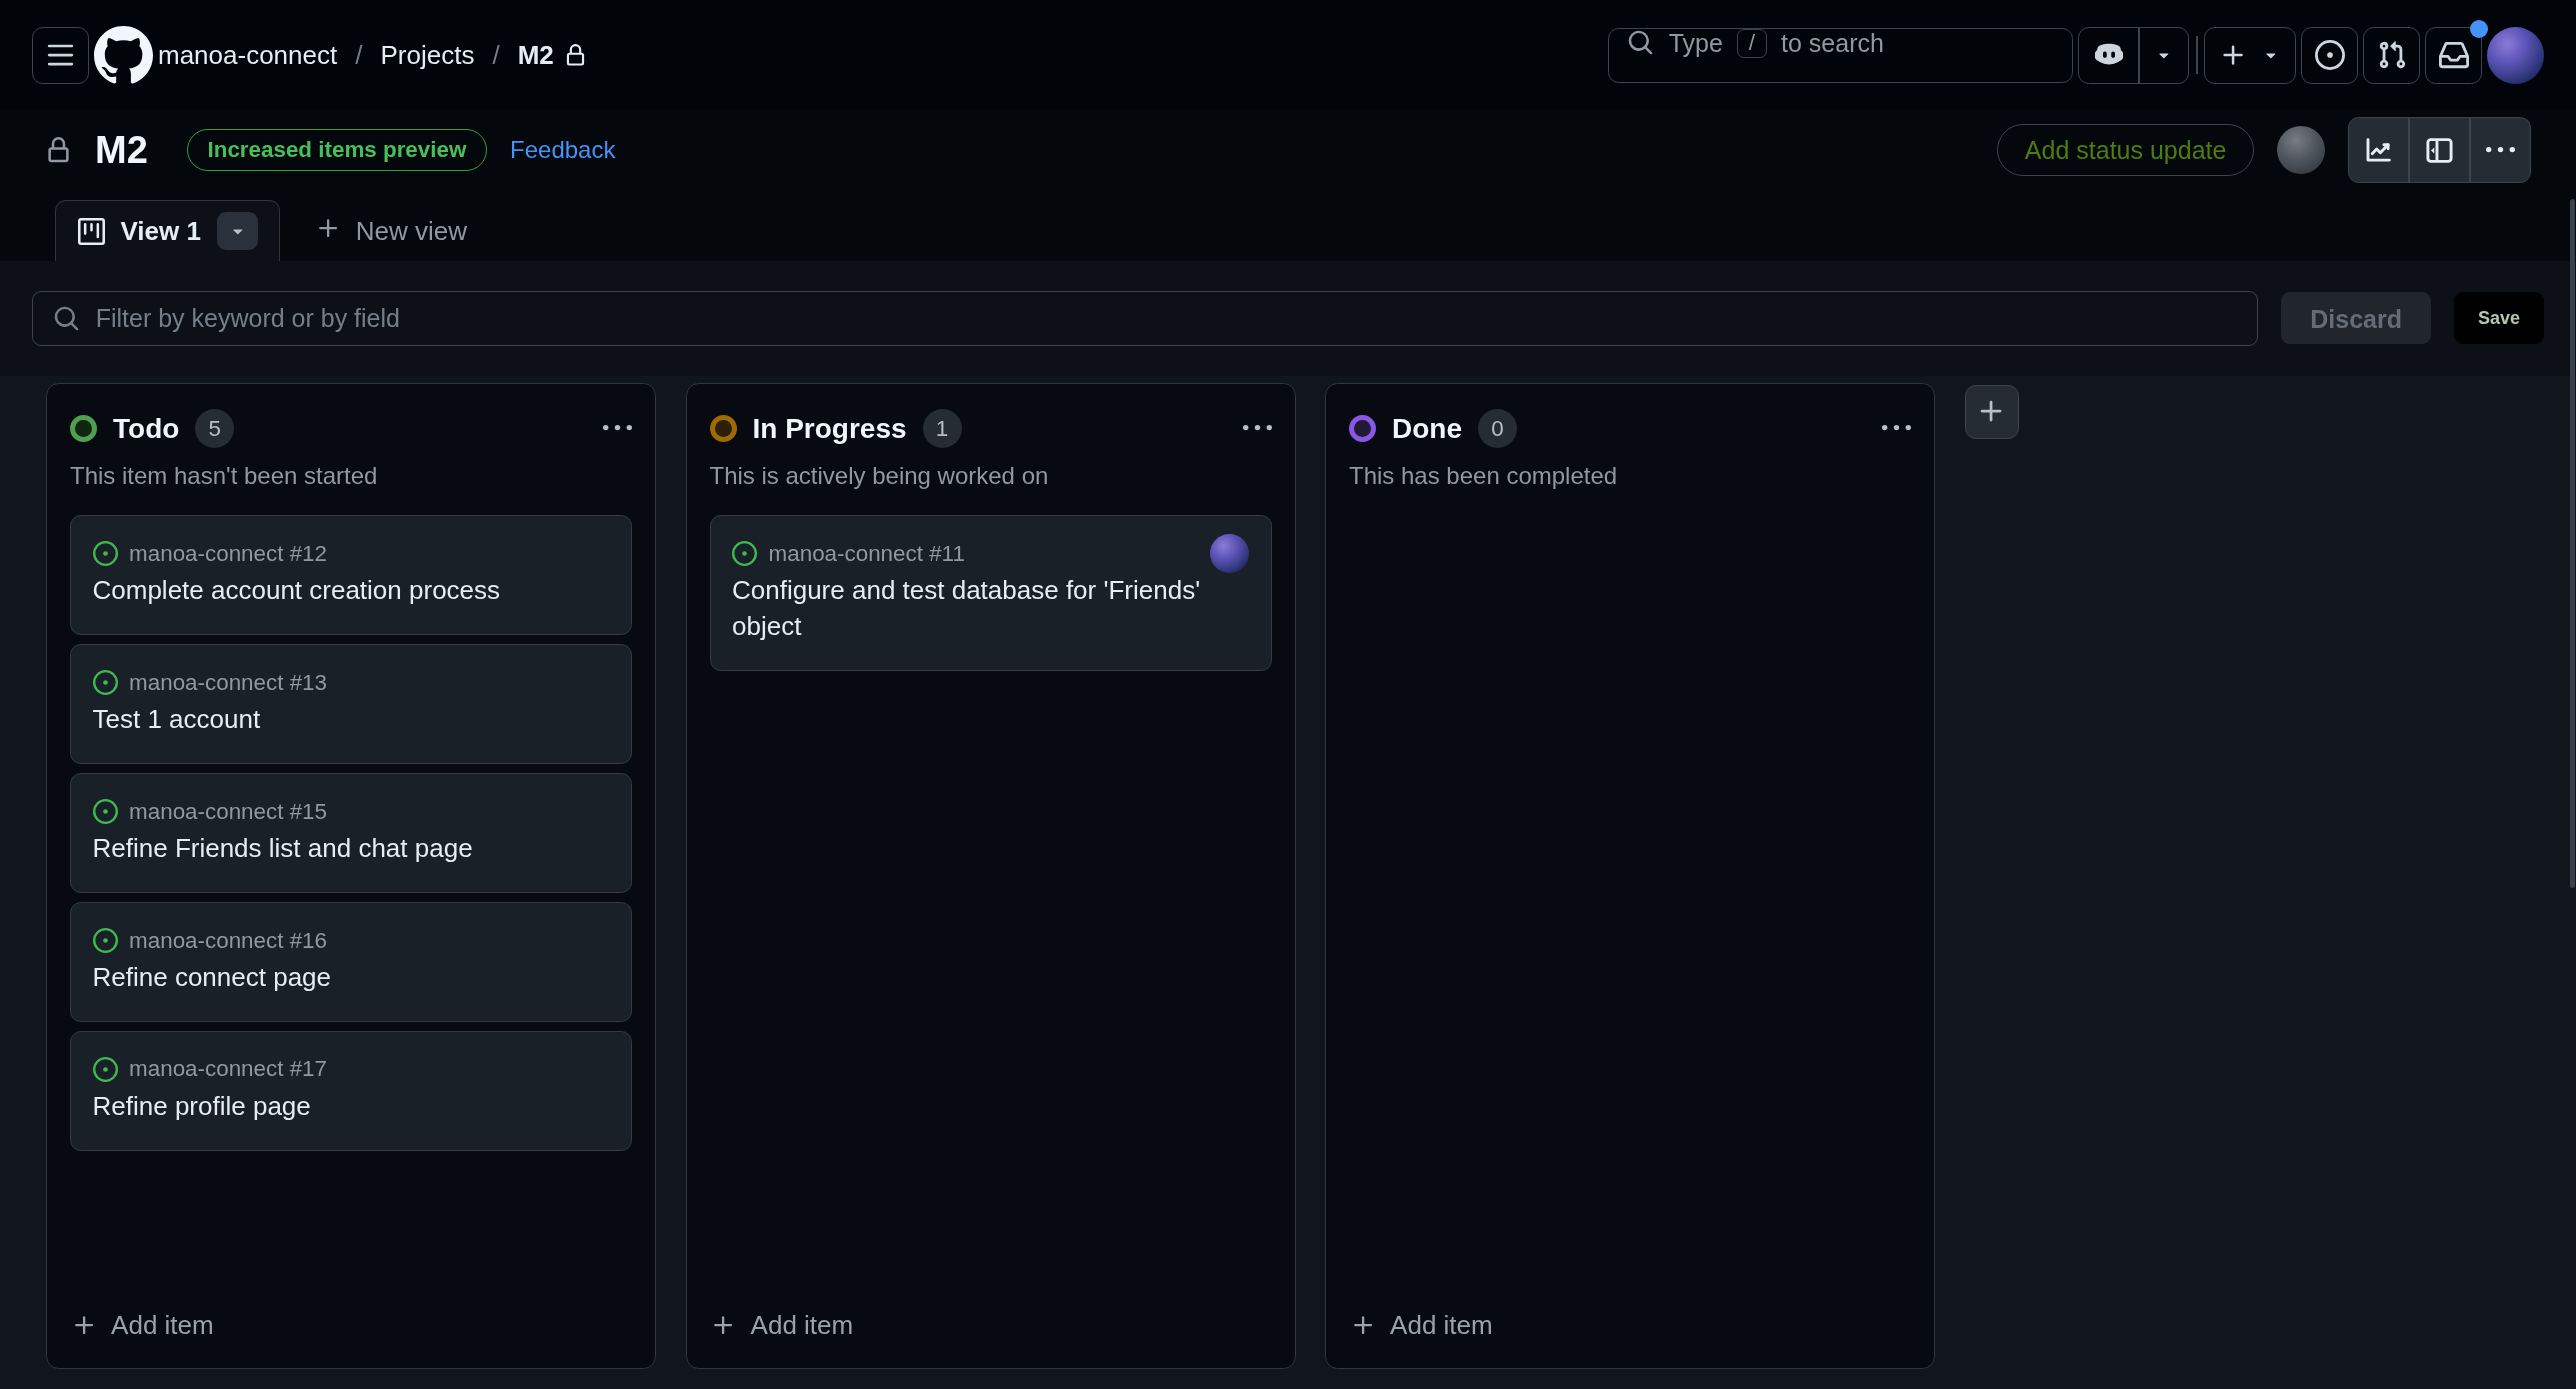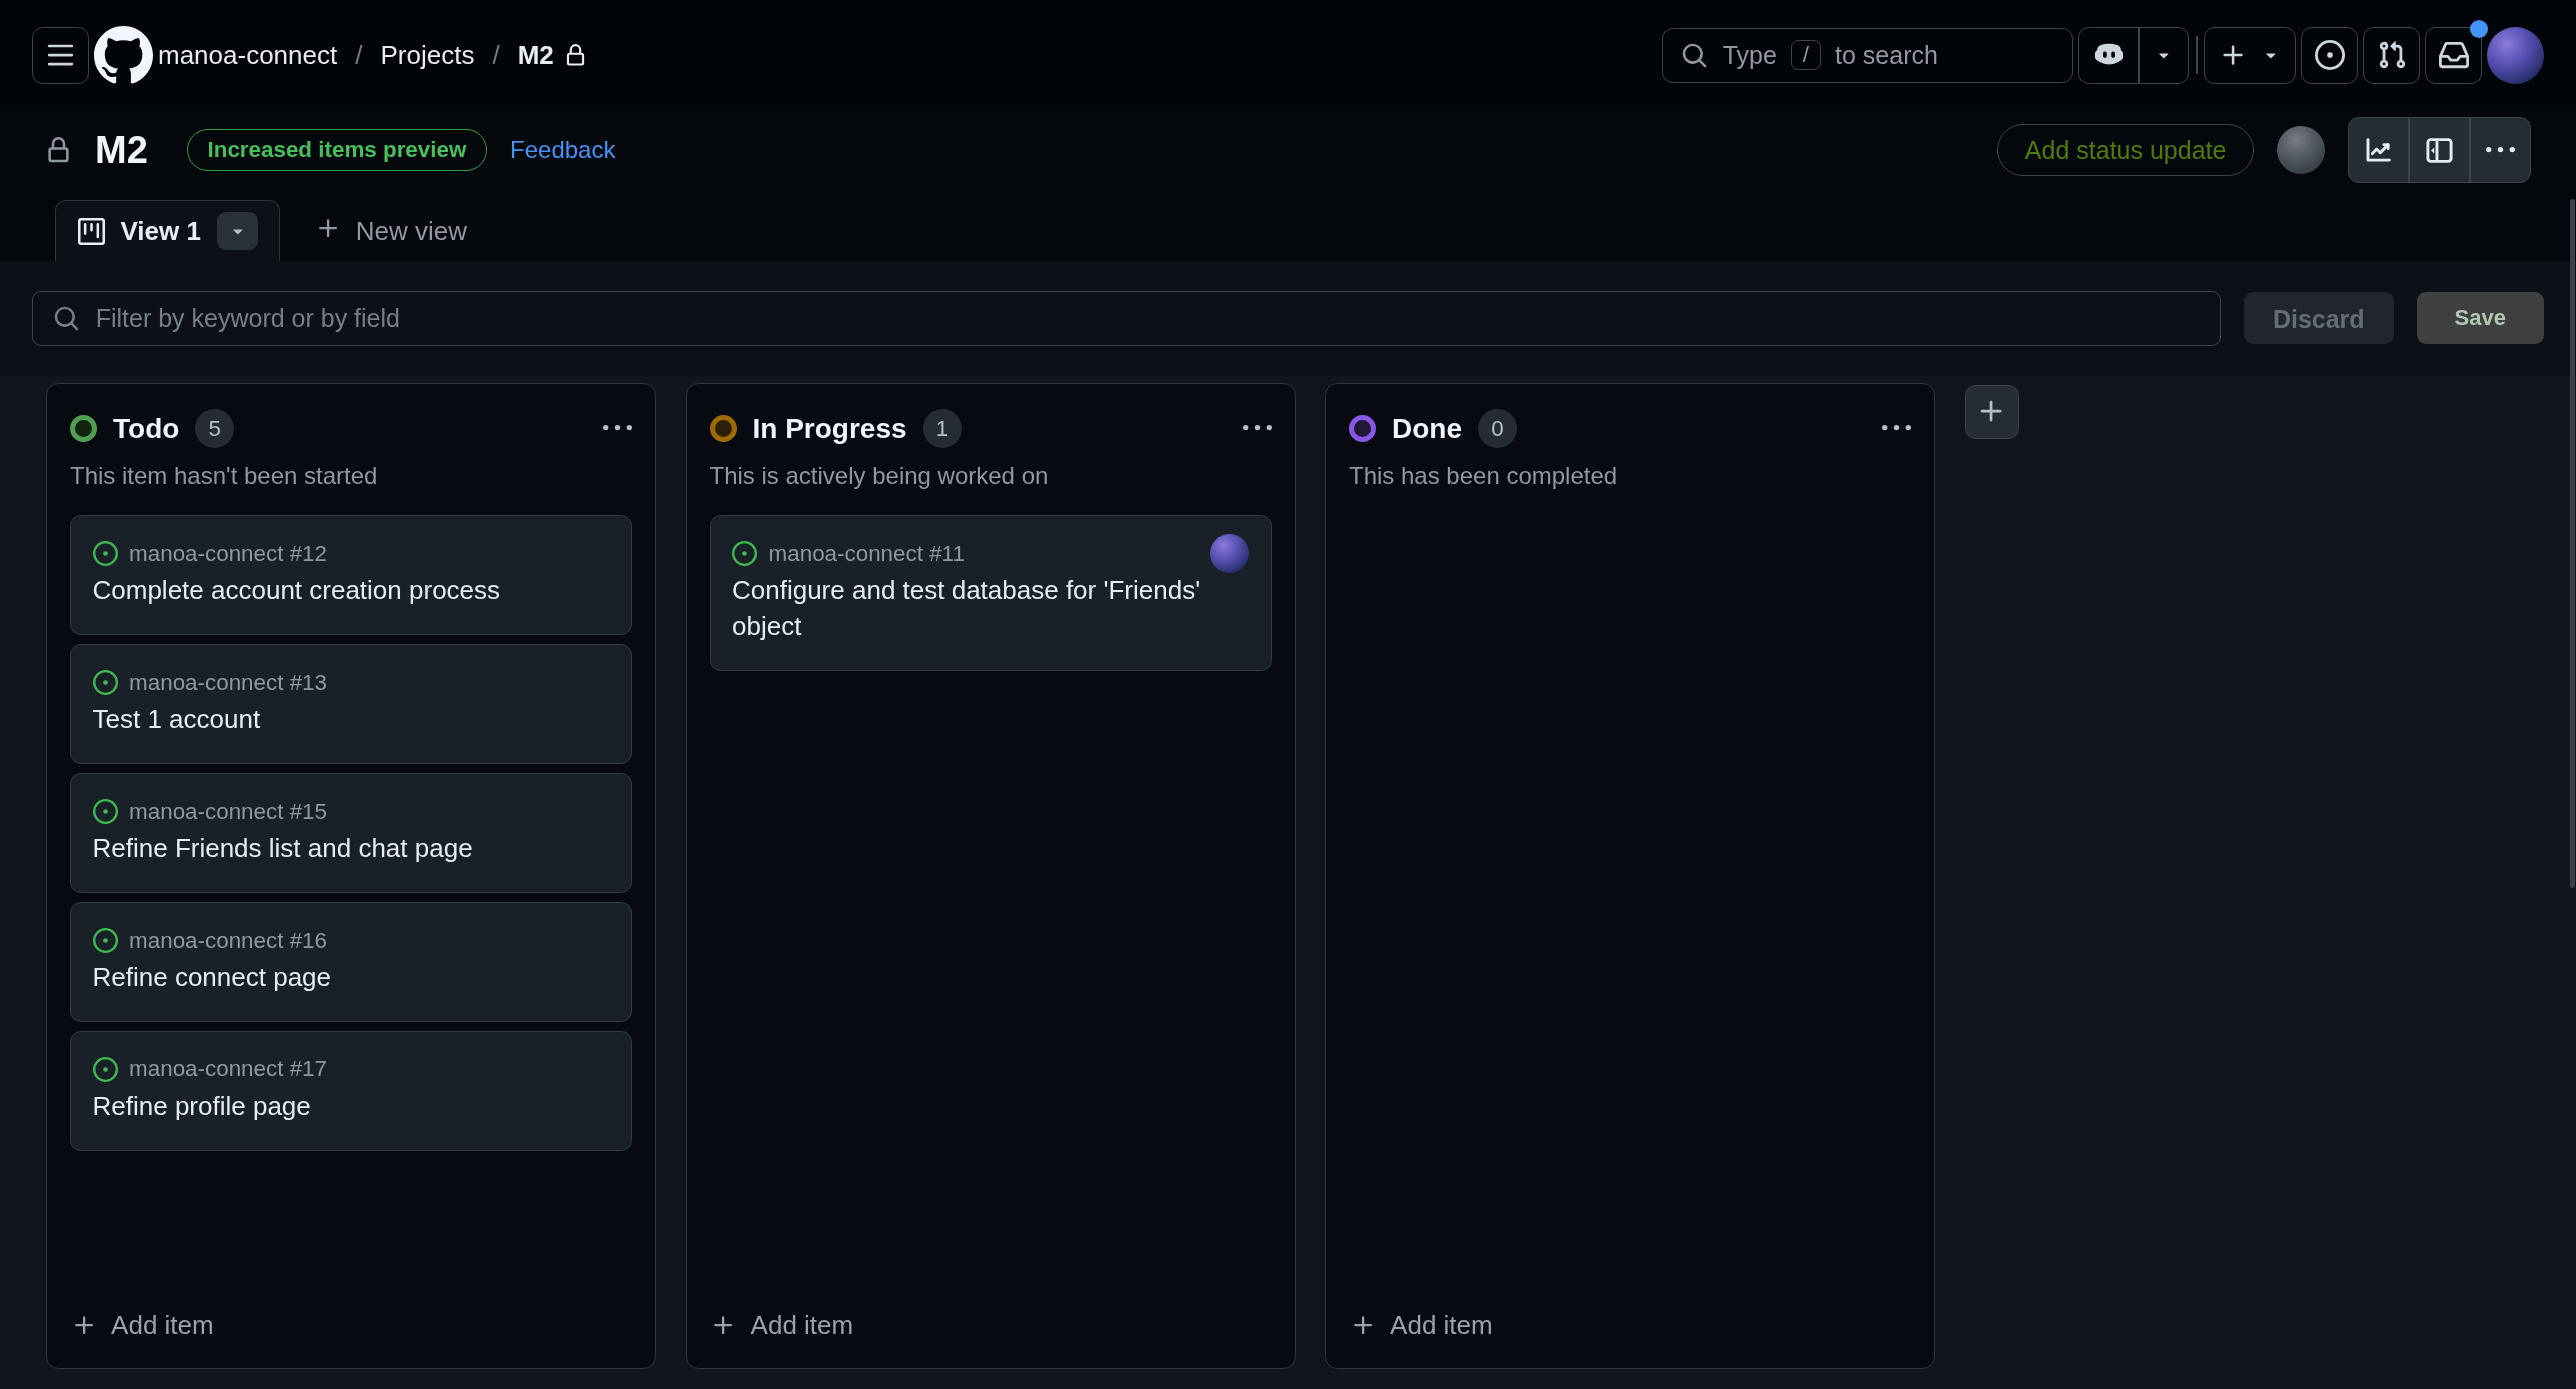--- a/index.html
+++ b/index.html
@@ -13,21 +13,21 @@
           display:flex;align-items:center;padding:0 32px;gap:5px}
   .icon-btn{height:57px;min-width:57px;border:1.8px solid #3d444d;border-radius:10.7px;background:transparent;
             display:flex;align-items:center;justify-content:center;color:#cdd5dd;cursor:pointer;position:relative}
   .gh-logo{width:59px;height:59px;color:#f0f6fc}
   .breadcrumb{display:flex;align-items:center;gap:18px;font-size:26px;color:#e6edf3;white-space:nowrap}
   .crumb{font-weight:400}
   .crumb-sep{color:#767d86}
   .crumb-current{font-weight:700;display:flex;align-items:center;gap:10.7px}
   .crumb-lock{color:#e6edf3}
   .spacer{flex:1}
-  .searchbox{width:411px;height:55px;border:1.8px solid #3d444d;border-radius:10.7px;display:flex;align-items:center;
+  .searchbox{width:465px;height:55px;border:1.8px solid #3d444d;border-radius:10.7px;display:flex;align-items:flex-start;
              gap:14.3px;padding:0 18px;color:#9198a1;font-size:25px;cursor:text}
   .searchbox .slash-key{border:1.8px solid #3d444d;border-radius:7.2px;padding:0.9px 10.7px;font-size:22.4px;color:#9198a1}
   .split-btn{display:flex;align-items:stretch;padding:0}
   .split-seg{display:flex;align-items:center;justify-content:center;padding:0 14.3px}
   .split-div{width:1.8px;background:#3d444d}
   .hdr-divider{width:1.8px;height:38px;background:#3d444d;margin:0 1.8px}
   .noti-dot{position:absolute;top:-7.2px;right:-7.2px;width:18px;height:18px;border-radius:50%;background:#4493f8}
   .avatar{border-radius:50%;background:radial-gradient(circle at 35% 30%,#8a7bd8 0%,#5d54b8 35%,#27306e 75%,#171c3a 100%)}
   .avatar-main{width:57px;height:57px;cursor:pointer}
 
@@ -61,22 +61,22 @@
   
   .filter-row{position:absolute;top:261px;left:0;right:0;height:114px;background:#0d1117;
               display:flex;align-items:center;padding:0 32px;gap:23px}
   .filter-input{flex:1;height:55px;border:1.8px solid #3d444d;border-radius:9px;background:#0d1117;
                 display:flex;align-items:center;padding:0 19.7px;gap:16px;color:#767f89}
   .filter-input input{flex:1;background:transparent;border:none;outline:none;color:#e6edf3;font-size:25px;
                       font-family:"Liberation Sans",sans-serif}
   .filter-input input::placeholder{color:#767f89}
   .btn-discard{height:52px;padding:13px 29px;border-radius:9px;background:#21262d;color:#646d76;
                font-size:25px;font-weight:600;border:none;cursor:pointer}
-  .btn-save{height:52px;padding:0 38px;border-radius:9px;background:#404040;color:#b0c8b2;
-            font-size:22px;font-weight:600;border:none;cursor:pointer}
+  .btn-save{height:52px;padding:0 24px;border-radius:9px;background:#000000;color:#b0c8b2;
+            font-size:18px;font-weight:600;border:none;cursor:pointer}
 
   
   .board{position:absolute;top:376px;left:0;right:0;bottom:0;background:#11151c;
          display:flex;align-items:flex-start;gap:29.5px;padding:7.2px 0 0 46px}
   .column{width:610px;height:986px;background:#070a10;border:1.8px solid #2f3740;border-radius:12.5px;
           display:flex;flex-direction:column;padding:25px 23px 21.5px}
   .col-head{display:flex;align-items:center;gap:16px}
   .ring{width:27px;height:27px;border-radius:50%;flex:none}
   .ring-todo{border:5.4px solid #4f9e52;background:#11240f}
   .ring-progress{border:5.4px solid #9e6a03;background:#2b2005}

